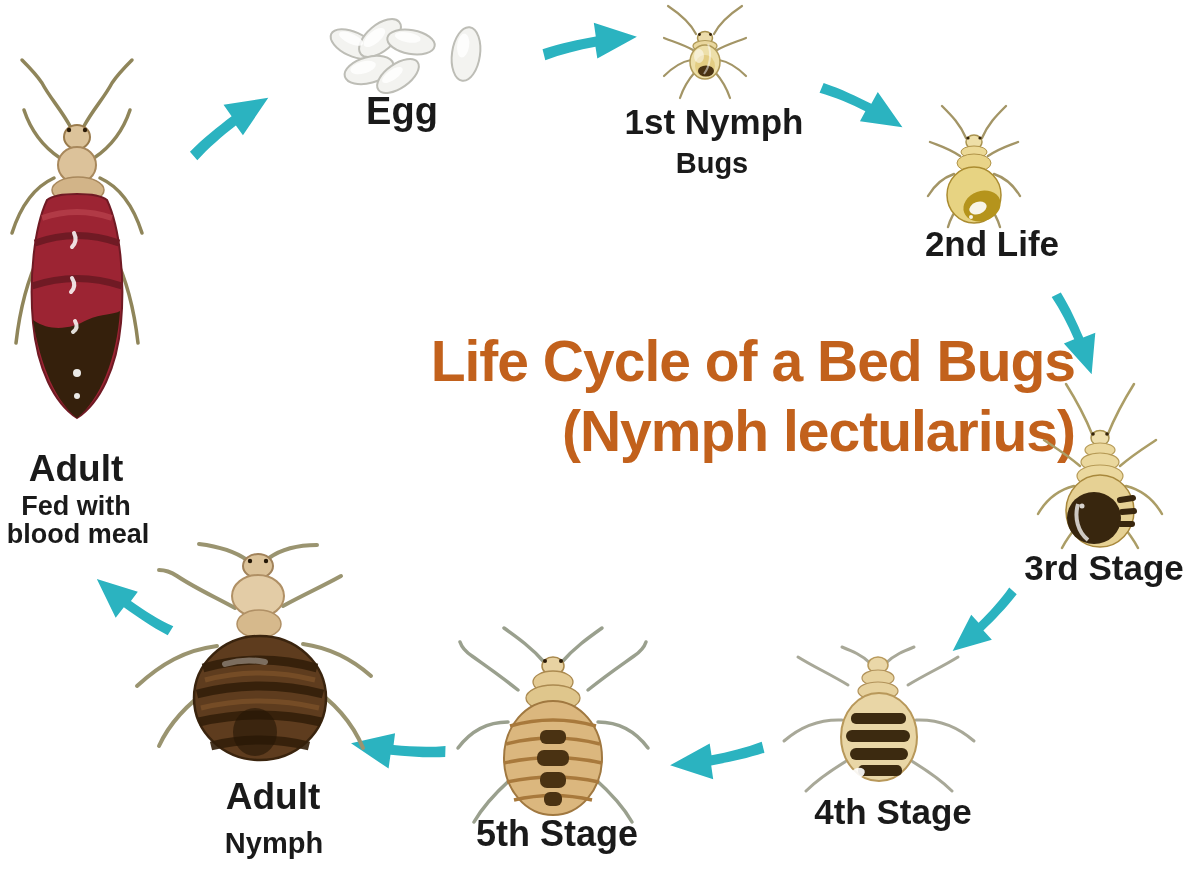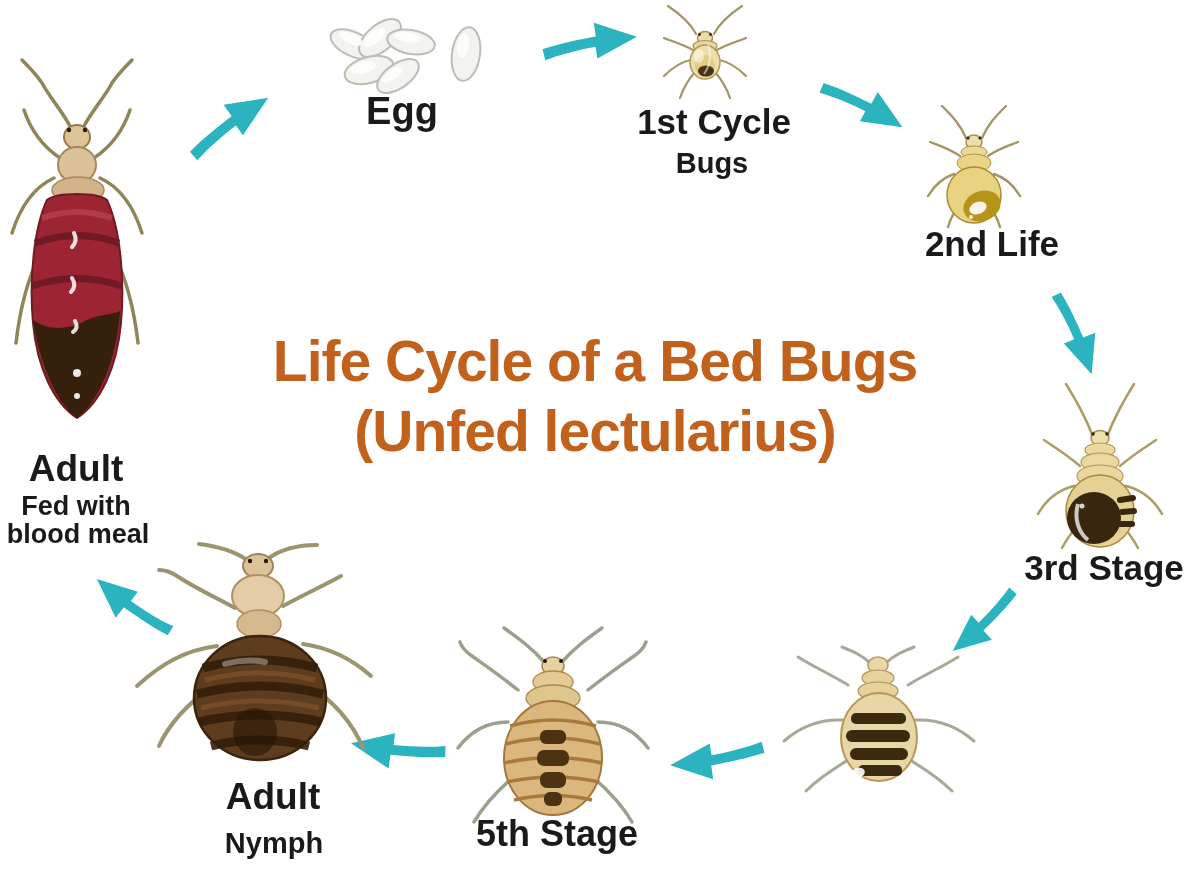--- a/index.html
+++ b/index.html
@@ -1,18 +1,18 @@
 <!DOCTYPE html>
 <html style="--color-arrow: #2BB3C0; --color-title: #C2611C; --color-label: #1A1A1A; --color-egg_shell: #F3F3F0; --color-nymph_pale: #ECDCA9; --color-nymph_gold: #B5941C; --color-dark_brown: #38260E; --color-adult_unfed_abdomen: #5E3C1E; --color-adult_fed_abdomen: #9C2433; --color-body_cream: #DCC39A;"><head>
 <meta charset="utf-8">
 <style>
   html,body{margin:0;padding:0;background:#fff;}
   .canvas{position:relative;width:1190px;height:893px;background:#ffffff;overflow:hidden;
           font-family:"Liberation Sans",sans-serif;}
-  .title{position:absolute;left:115px;top:326px;width:960px;text-align:center;
+  .title{position:absolute;left:115px;top:326px;width:960px;text-align:right;
          font-weight:bold;color:var(--color-title);font-size:57px;line-height:70px;
          letter-spacing:-1px;}
   .lbl{position:absolute;text-align:center;font-weight:bold;color:var(--color-label);
        line-height:1.05;}
   .ill{position:absolute;}
   .arrow{position:absolute;width:100px;height:60px;}
   .arrow-fill{fill:var(--color-arrow);}
   svg{display:block;}
 </style>
 </head>
@@ -21,21 +21,21 @@
 <div class="canvas">
 
   <svg width="0" height="0" style="position:absolute" aria-hidden="true">
     <defs>
       <path id="arrow-shape" d="M2,36 C22,31 38,29 56,27 L55,13 L97,30 L56,49 L55,37 C38,39 20,42 4,47 Z"></path>
     </defs>
   </svg>
 
   <div class="title">
     <div>Life Cycle of a Bed Bugs</div>
-    <div>(Unfed lectularius)</div>
+    <div>(Nymph lectularius)</div>
   </div>
 
   <svg class="ill" style="left:2px;top:28px" width="160" height="410" viewBox="0 0 160 410">
     <g fill="none" stroke="#8f855a" stroke-width="3.5" stroke-linecap="round">
       <path d="M68,98 C58,80 48,70 40,55 C34,46 28,40 20,32"></path>
       <path d="M82,98 C92,80 102,70 110,55 C116,46 122,40 130,32"></path>
       <path d="M58,130 C40,118 28,100 22,82"></path>
       <path d="M92,130 C110,118 122,100 128,82"></path>
       <path d="M52,150 C30,160 18,180 10,205"></path>
       <path d="M98,150 C120,160 132,180 140,205"></path>
@@ -109,21 +109,21 @@
     <ellipse cx="57" cy="38" rx="7.5" ry="6.5" fill="#ecdcab" stroke="#a8924f" stroke-width="1.5"></ellipse>
     <circle cx="51.5" cy="34.5" r="1.4" fill="#332208"></circle>
     <circle cx="62.5" cy="34.5" r="1.4" fill="#332208"></circle>
     <ellipse cx="57" cy="46" rx="12" ry="5.5" fill="#e9d79e" stroke="#b09a58" stroke-width="1.2"></ellipse>
     <ellipse cx="57" cy="62" rx="15" ry="17" fill="#eddfa9" stroke="#b09a58" stroke-width="1.5"></ellipse>
     <ellipse cx="57" cy="66" rx="10" ry="11" fill="#e3cd83"></ellipse>
     <ellipse cx="58" cy="71" rx="8" ry="5.5" fill="#4a3313"></ellipse>
     <ellipse cx="51" cy="56" rx="5" ry="7" fill="#ffffff" opacity="0.5"></ellipse>
     <path d="M60,44 C64,54 62,66 56,74" stroke="#ffffff" stroke-width="2" fill="none" opacity="0.5"></path>
   </svg>
-  <div class="lbl" style="left:614px;top:104px;width:200px;font-size:35px">1st Cycle</div>
+  <div class="lbl" style="left:614px;top:104px;width:200px;font-size:35px">1st Nymph</div>
   <div class="lbl" style="left:612px;top:148px;width:200px;font-size:29px">Bugs</div>
 
   <svg class="arrow" viewBox="0 0 100 60" style="left:815px;top:73px;transform:rotate(33deg) scale(0.95)">
     <use href="#arrow-shape" class="arrow-fill"></use>
   </svg>
 
   <svg class="ill" style="left:922px;top:100px" width="105" height="130" viewBox="0 0 105 130">
     <g fill="none" stroke="#a39566" stroke-width="2.4" stroke-linecap="round">
       <path d="M44,38 C38,24 30,16 20,6"></path>
       <path d="M60,38 C66,24 74,16 84,6"></path>
@@ -199,20 +199,21 @@
     <ellipse cx="100" cy="46" rx="20" ry="9" fill="#e7d29e" stroke="#b1925a" stroke-width="1.2"></ellipse>
     <ellipse cx="101" cy="92" rx="38" ry="44" fill="#e9d6a6" stroke="#b8985a" stroke-width="2"></ellipse>
     <g fill="#3c2a10">
       <rect x="73" y="68" width="55" height="11" rx="5"></rect>
       <rect x="68" y="85" width="64" height="12" rx="6"></rect>
       <rect x="72" y="103" width="58" height="12" rx="6"></rect>
       <rect x="80" y="120" width="44" height="11" rx="5"></rect>
     </g>
     <ellipse cx="80" cy="128" rx="7" ry="5" fill="#ffffff" opacity="0.9" transform="rotate(-20 80 128)"></ellipse>
   </svg>
+  <div class="lbl" style="left:793px;top:794px;width:200px;font-size:35px">4th Stage</div>
 
   <svg class="arrow" viewBox="0 0 100 60" style="left:667px;top:732px;transform:rotate(176deg)">
     <use href="#arrow-shape" class="arrow-fill"></use>
   </svg>
 
   <svg class="ill" style="left:450px;top:622px" width="210" height="212" viewBox="0 0 210 212">
     <g fill="none" stroke="#9aa08e" stroke-width="3.5" stroke-linecap="round">
       <path d="M94,40 C82,26 68,16 54,6"></path>
       <path d="M112,40 C124,26 138,16 152,6"></path>
       <path d="M68,68 C48,52 36,44 22,34 C16,30 12,26 10,20"></path>

